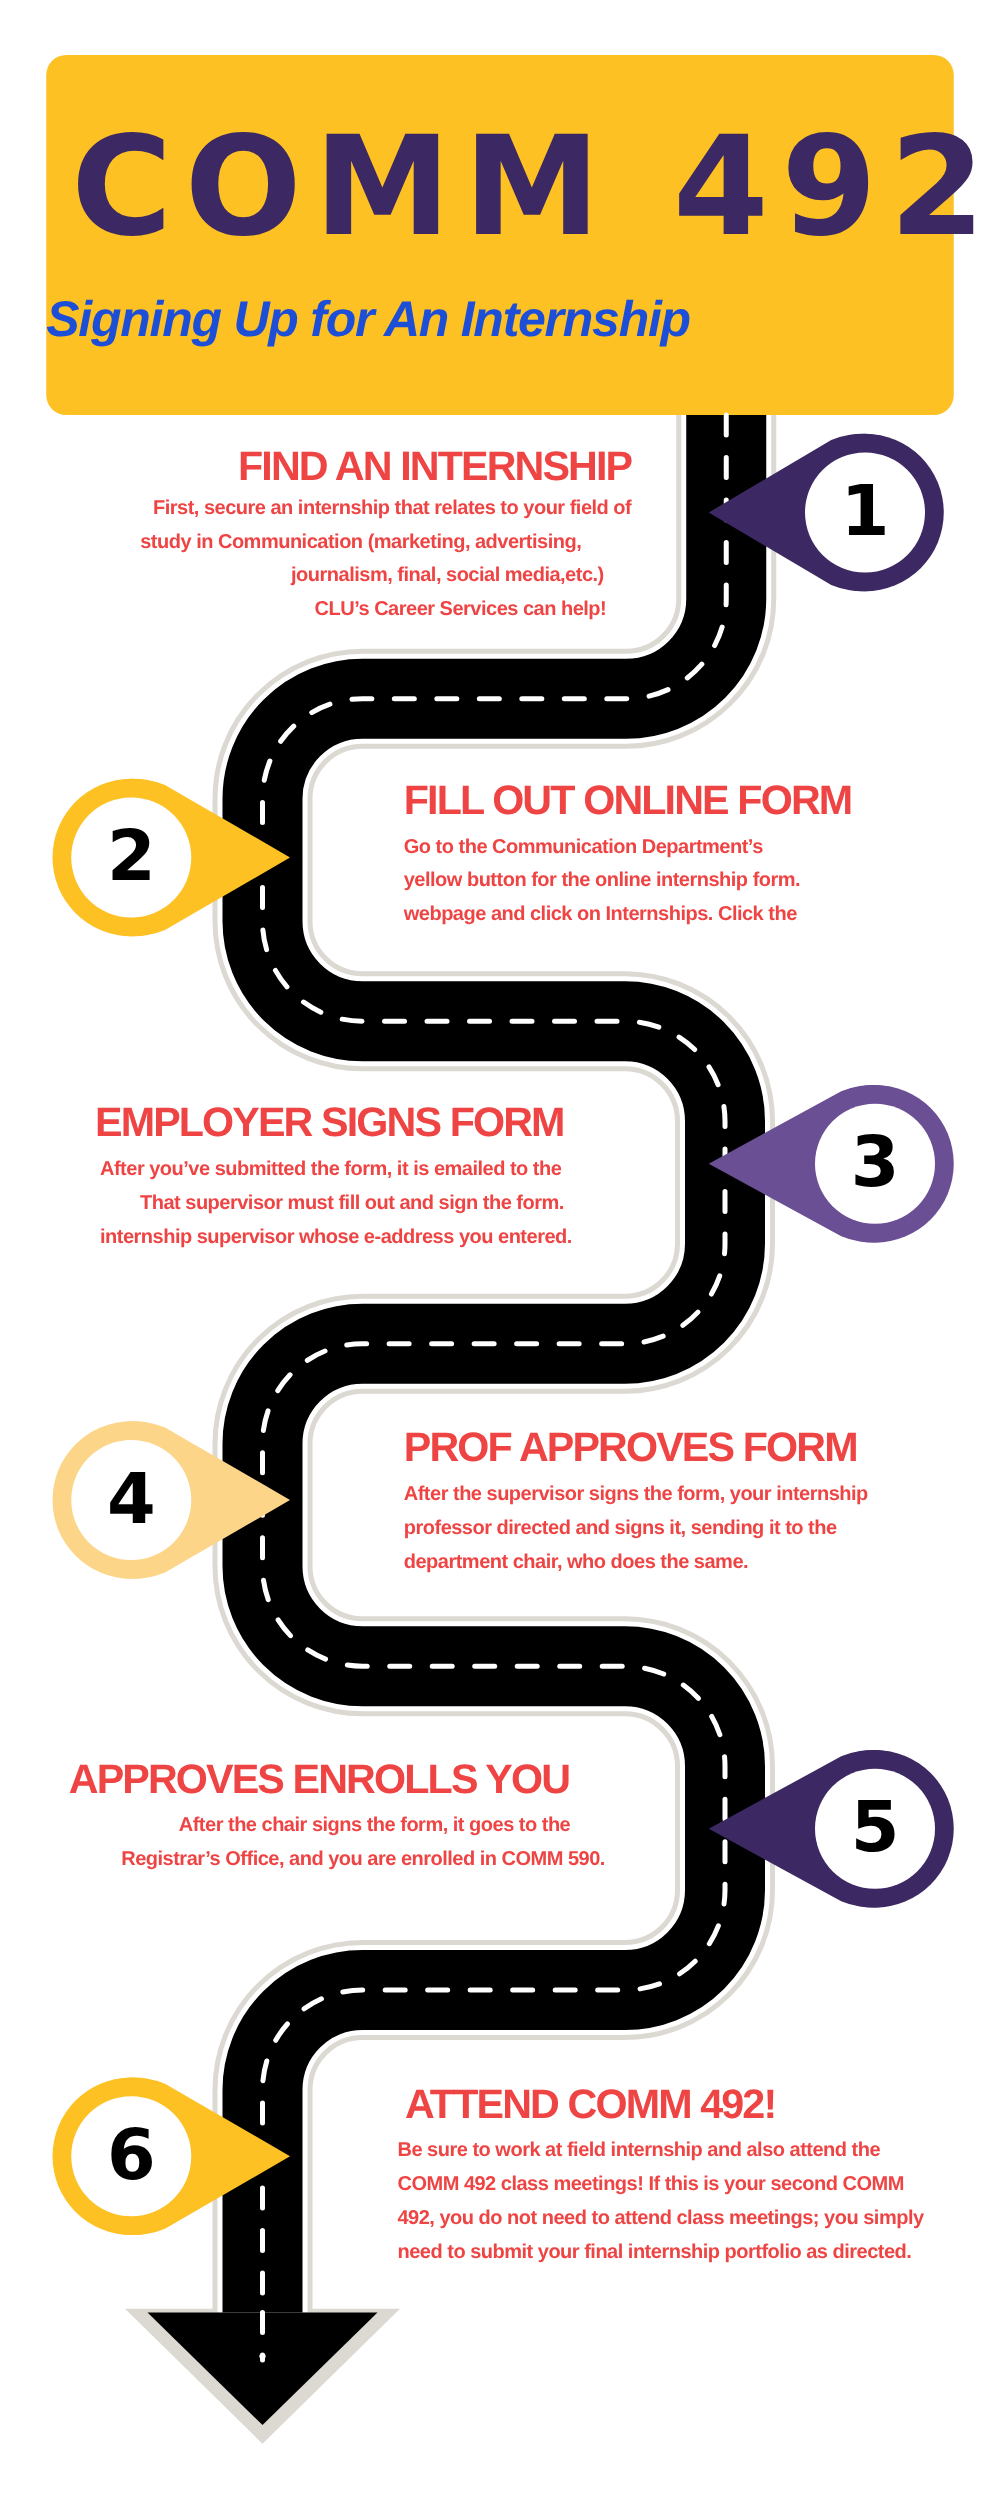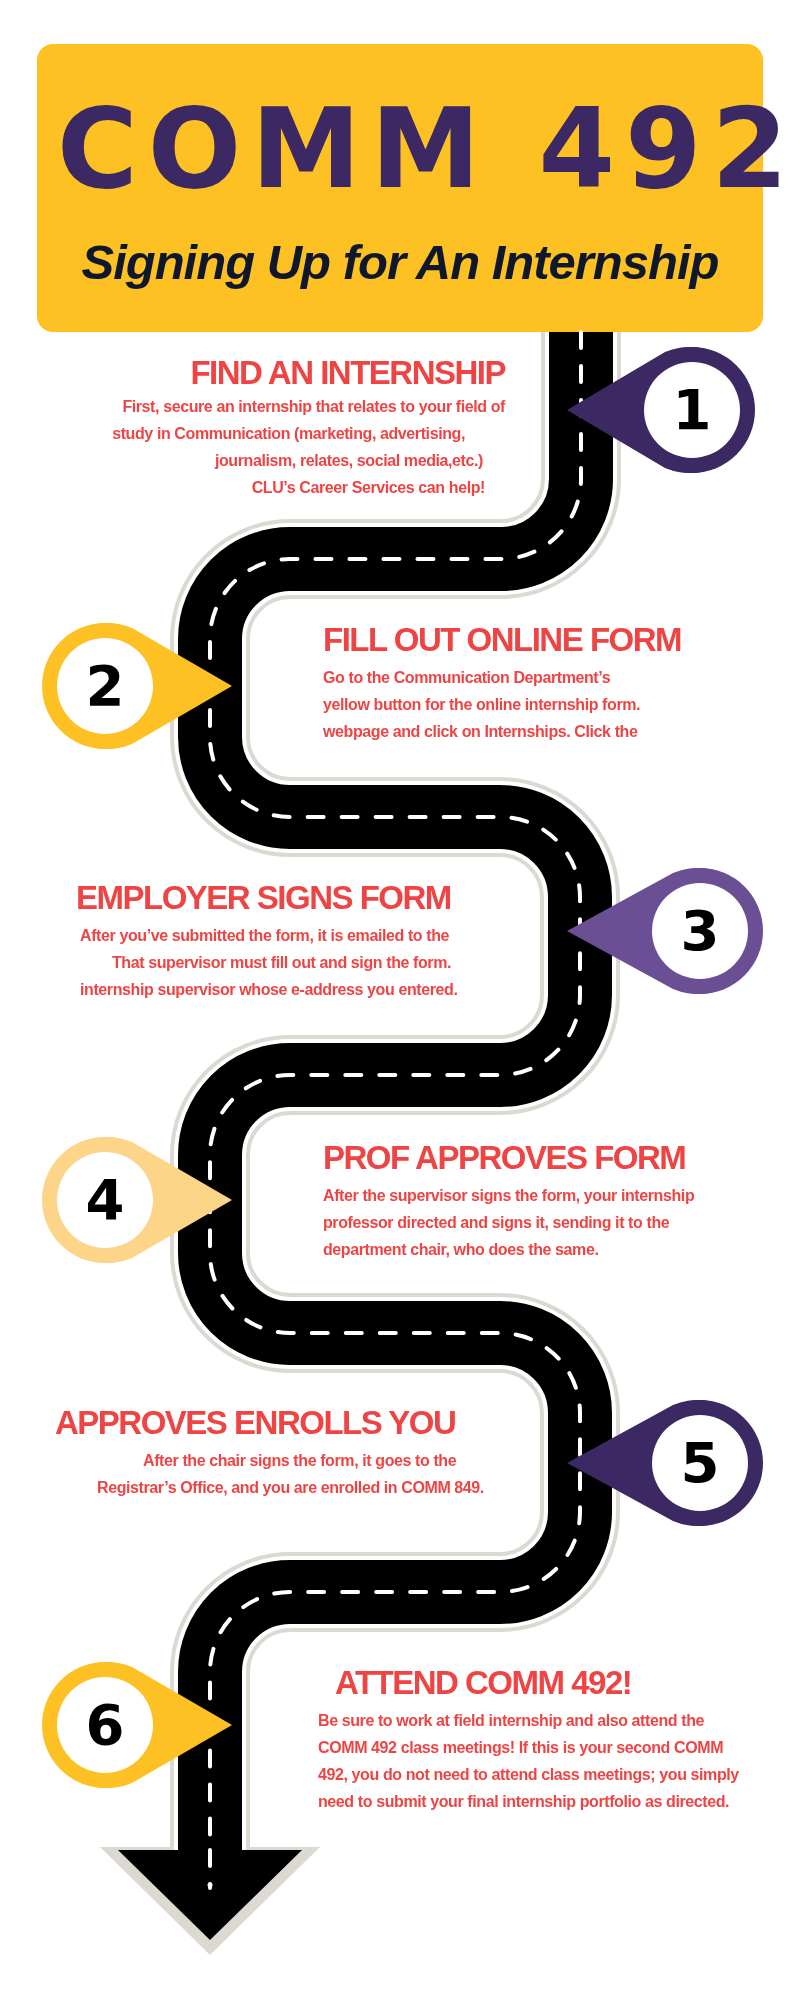--- a/index.html
+++ b/index.html
@@ -8,23 +8,23 @@
     position: absolute; left: 37px; top: 44px; width: 726px; height: 288px;
     border-radius: 16px; background: #fdc124;
   }
   .title {
     position: absolute; left: 20px; top: 40px; width: 690px; text-align: center;
     font-family: "DejaVu Sans", sans-serif; font-weight: bold; font-size: 110px;
     letter-spacing: 10px; color: #3c2862; line-height: 130px; white-space: nowrap;
     transform: scaleY(1.0);
   }
   .subtitle {
-    position: absolute; left: 0; top: 190px; width: 726px; text-align: center;
+    position: absolute; left: 0; top: 190px; width: 726px; text-align: left;
     font-family: "Liberation Sans", sans-serif; font-weight: bold; font-style: italic;
-    font-size: 49px; color: #0f172a; letter-spacing: -1px; white-space: nowrap;
+    font-size: 40px; color: #1d4ed8; letter-spacing: -1px; white-space: nowrap;
   }
   svg.road { position: absolute; left: 0; top: 0; }
   .step { position: absolute; color: #ef4444; }
   .step h2 {
     margin: 0; font-family: "Liberation Sans", sans-serif; font-weight: bold;
     font-size: 33px; letter-spacing: -1.5px; line-height: 36px; white-space: nowrap;
   }
   .step p {
     margin: 6px 0 0 0; font-family: "Liberation Sans", sans-serif; font-weight: bold;
     font-size: 16px; line-height: 27px; letter-spacing: -0.4px;
@@ -107,21 +107,21 @@
 <div class="pin-num" style="left:655px; top:886px;">3</div>
 <div class="pin-num" style="left:60px; top:1155px;">4</div>
 <div class="pin-num" style="left:655px; top:1418px;">5</div>
 <div class="pin-num" style="left:60px; top:1680px;">6</div>
 
 <div class="step right-align" style="left:60px; top:355px; width:445px;">
   <h2>FIND AN INTERNSHIP</h2>
   <p style="margin-top:2px;">
     <span style="text-align:right;">First,  secure an internship  that relates to your field of</span>
     <span style="padding-right:40px;">study in Communication (marketing, advertising,</span>
-    <span style="padding-right:22px;">journalism, relates, social media,etc.)</span>
+    <span style="padding-right:22px;">journalism, final, social media,etc.)</span>
     <span style="padding-right:20px;">CLU’s Career Services can help!</span>
   </p>
 </div>
 
 <div class="step" style="left:323px; top:622px; width:440px;">
   <h2>FILL OUT ONLINE FORM</h2>
   <p>
     <span>Go to the Communication Department’s</span>
     <span>yellow button for the online internship form.</span>
     <span>webpage and click on Internships. Click the</span>
@@ -143,25 +143,25 @@
     <span>After the supervisor signs the form, your internship</span>
     <span>professor directed and signs it, sending it to the</span>
     <span>department chair, who does the same.</span>
   </p>
 </div>
 
 <div class="step" style="left:55px; top:1405px; width:470px;">
   <h2>APPROVES ENROLLS YOU</h2>
   <p>
     <span style="padding-left:88px;">After the chair signs the form, it goes to the</span>
-    <span style="padding-left:42px;">Registrar’s Office, and you are enrolled in COMM 849.</span>
+    <span style="padding-left:42px;">Registrar’s Office, and you are enrolled in COMM 590.</span>
   </p>
 </div>
 
 <div class="step" style="left:318px; top:1665px; width:470px;">
-  <h2 style="padding-left:6px;margin-left:11px;">ATTEND COMM 492!</h2>
+  <h2 style="padding-left:6px;">ATTEND COMM 492!</h2>
   <p>
     <span>Be sure to work at field internship and also attend the</span>
     <span>COMM 492 class meetings! If this is your second COMM</span>
     <span>492, you do not need to attend class meetings; you simply</span>
     <span>need to submit your final internship portfolio as directed.</span>
   </p>
 </div>
 
 </body></html>

